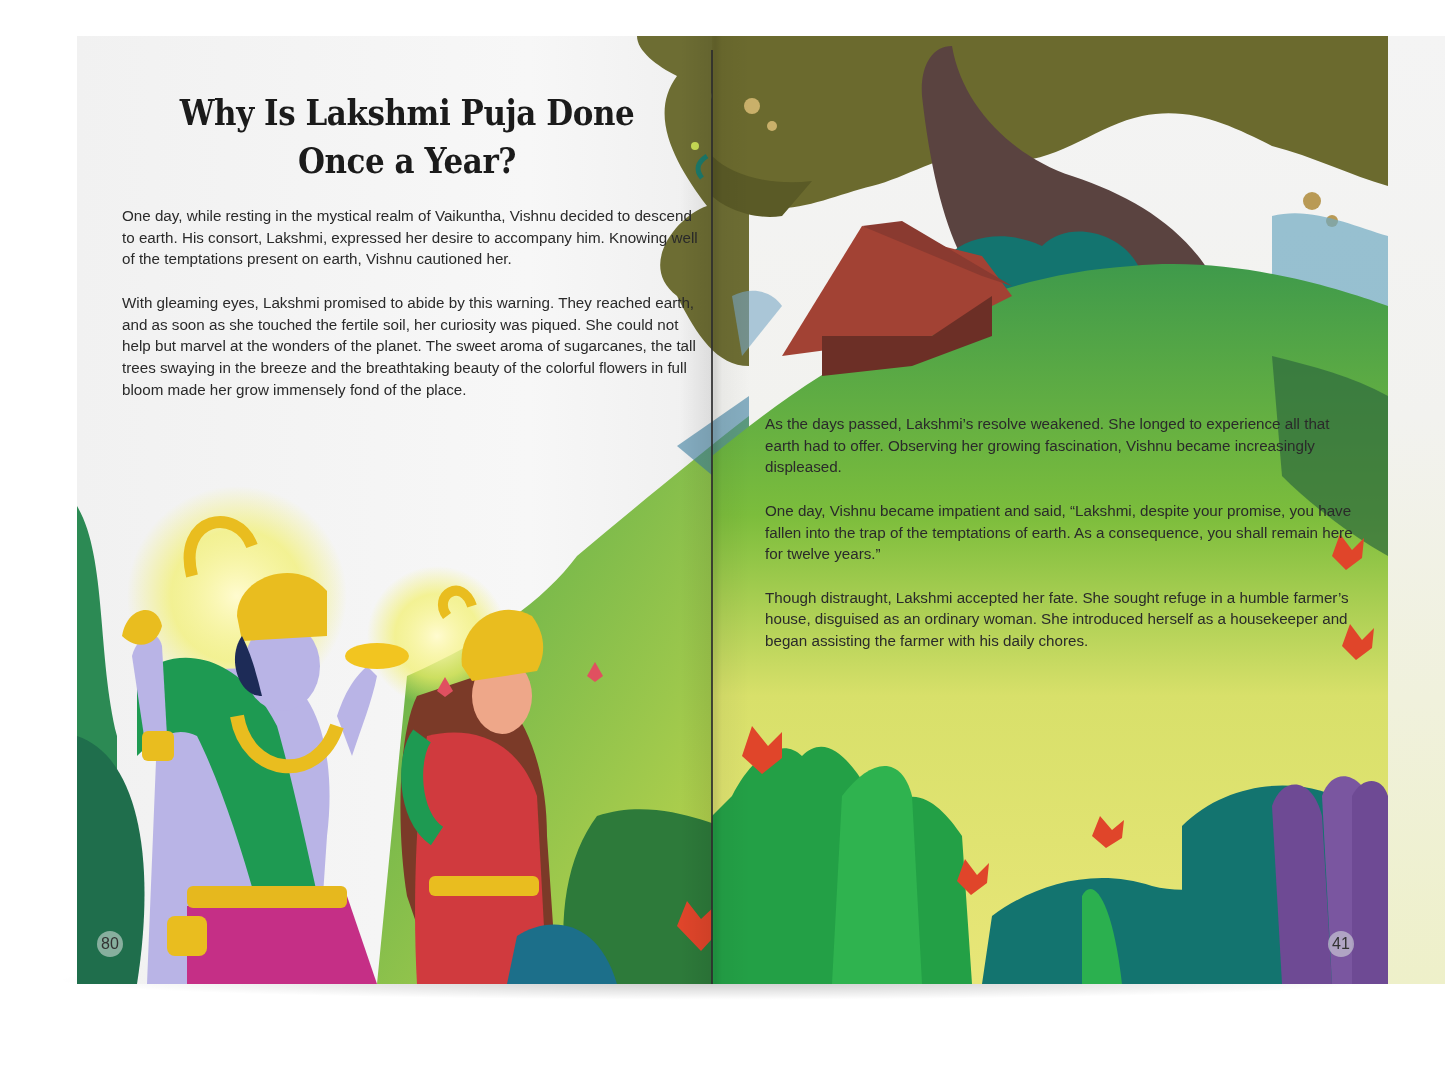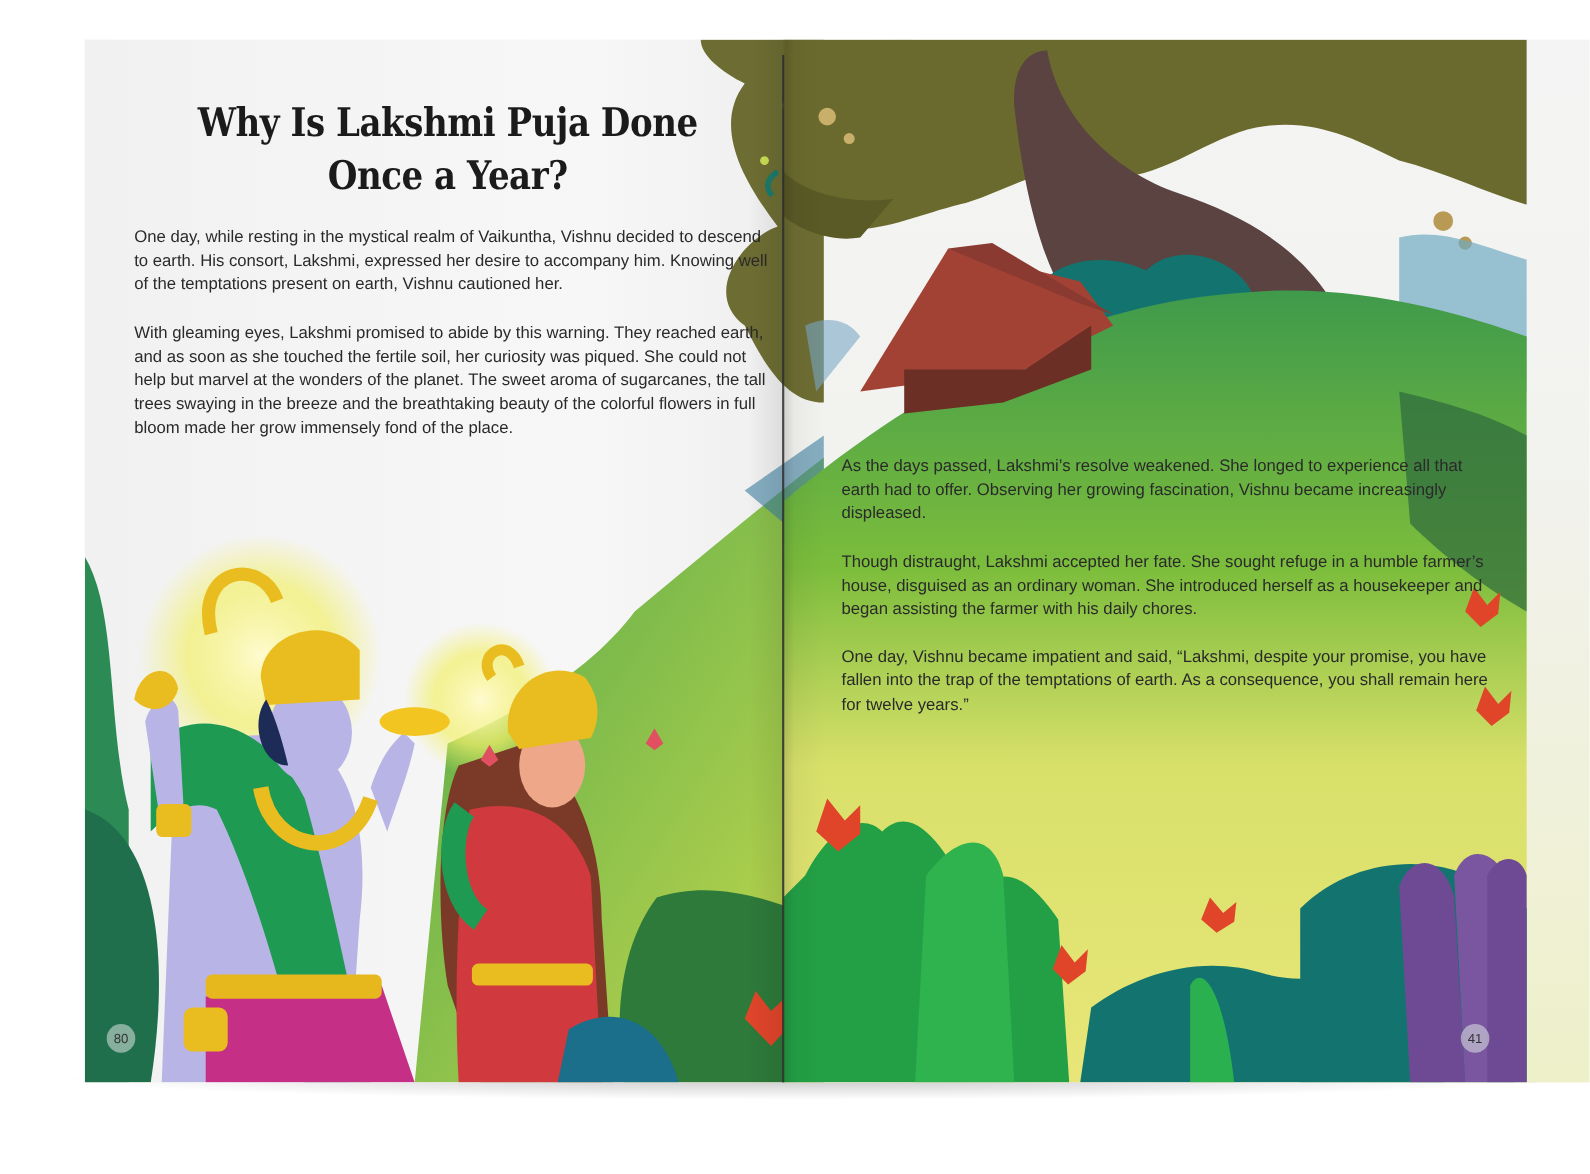--- a/index.html
+++ b/index.html
@@ -13,21 +13,21 @@
   .spine{position:absolute;left:671px;top:14px;width:2px;height:934px;background:#2d2d2d;opacity:.85;z-index:20;}
   .spine-shade{position:absolute;left:640px;top:0;width:70px;height:948px;background:linear-gradient(90deg,rgba(0,0,0,0) 0%,rgba(0,0,0,0.08) 45%,rgba(0,0,0,0.12) 50%,rgba(0,0,0,0.04) 60%,rgba(0,0,0,0) 100%);z-index:19;pointer-events:none;}
 
   .title{position:absolute;left:60px;top:52px;width:540px;text-align:center;font-family:"DejaVu Serif",serif;font-weight:bold;font-size:36px;line-height:48px;color:#1b1b1b;letter-spacing:-0.5px;z-index:5;transform:scaleX(0.86);transform-origin:center;}
   .body-text{position:absolute;font-family:"Liberation Sans",sans-serif;font-size:15.2px;line-height:21.7px;color:#2a2a2a;z-index:5;}
   .body-text p{margin:0 0 21.7px 0;}
   .left-text{left:45px;top:169px;width:578px;}
   .right-text{left:53px;top:377px;width:590px;}
 
   .illus{position:absolute;z-index:1;}
-  .pageno{position:absolute;width:26px;height:26px;border-radius:50%;background:rgba(220,230,225,0.55);color:#333;font-family:"Liberation Sans",sans-serif;font-size:12px;line-height:26px;text-align:center;z-index:6;}
+  .pageno{position:absolute;width:26px;height:26px;border-radius:50%;background:rgba(220,230,225,0.55);color:#333;font-family:"Liberation Sans",sans-serif;font-size:16px;line-height:26px;text-align:center;z-index:6;}
 </style>
 </head>
 <body>
 
 <div class="book-shadow"></div>
 <div class="page-stack"></div>
 
 <div class="book">
 
   <div class="page page-left">
@@ -153,22 +153,22 @@
 
       <path d="M60 790 l10 -30 l16 20 l14 -14 l0 26 l-20 16 z" fill="#e0452a" transform="translate(-30,-70)"></path>
       <path d="M275 880 l8 -22 l12 16 l12 -12 l-2 20 l-16 12 z" fill="#e0452a" transform="translate(-30,-35)"></path>
       <path d="M390 820 l8 -20 l12 14 l12 -10 l-2 18 l-16 10 z" fill="#e0452a" transform="translate(-10,-20)"></path>
       <path d="M640 520 l8 -22 l12 16 l12 -12 l-2 20 l-16 12 z" fill="#e0452a" transform="translate(-20,0)"></path>
       <path d="M640 600 l8 -22 l12 16 l12 -12 l-2 20 l-16 12 z" fill="#e0452a" transform="translate(-10,10)"></path>
     </svg>
 
     <div class="body-text right-text">
       <p>As the days passed, Lakshmi’s resolve weakened. She longed to experience all that earth had to offer. Observing her growing fascination, Vishnu became increasingly displeased.</p>
+      <p>One day, Vishnu became impatient and said, “Lakshmi, despite your promise, you have fallen into the trap of the temptations of earth. As a consequence, you shall remain here for twelve years.”</p>
       <p>Though distraught, Lakshmi accepted her fate. She sought refuge in a humble farmer’s house, disguised as an ordinary woman. She introduced herself as a housekeeper and began assisting the farmer with his daily chores.</p>
-      <p>One day, Vishnu became impatient and said, “Lakshmi, despite your promise, you have fallen into the trap of the temptations of earth. As a consequence, you shall remain here for twelve years.”</p>
     </div>
 
     <div class="pageno" style="left:616px;top:895px;">41</div>
   </div>
 
   <div class="spine-shade"></div>
   <div class="spine"></div>
 </div>
 
 </body></html>

